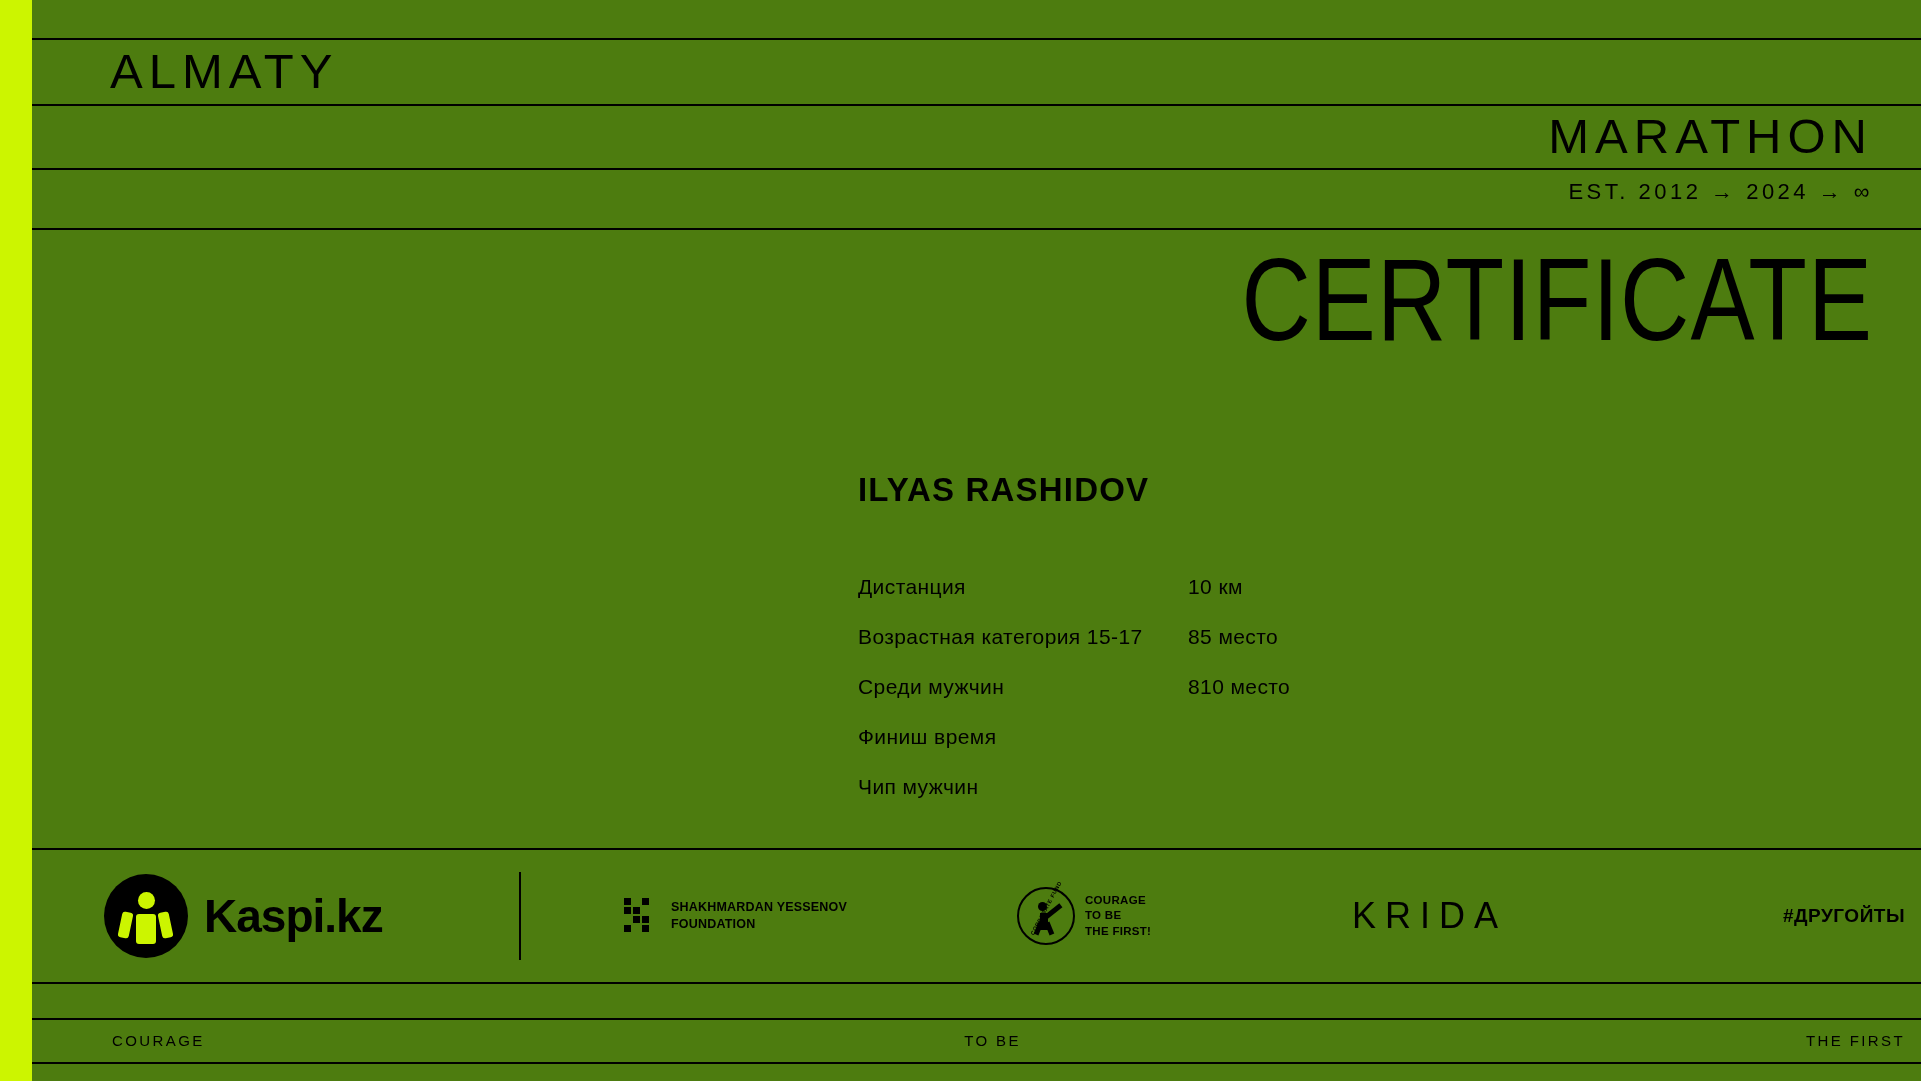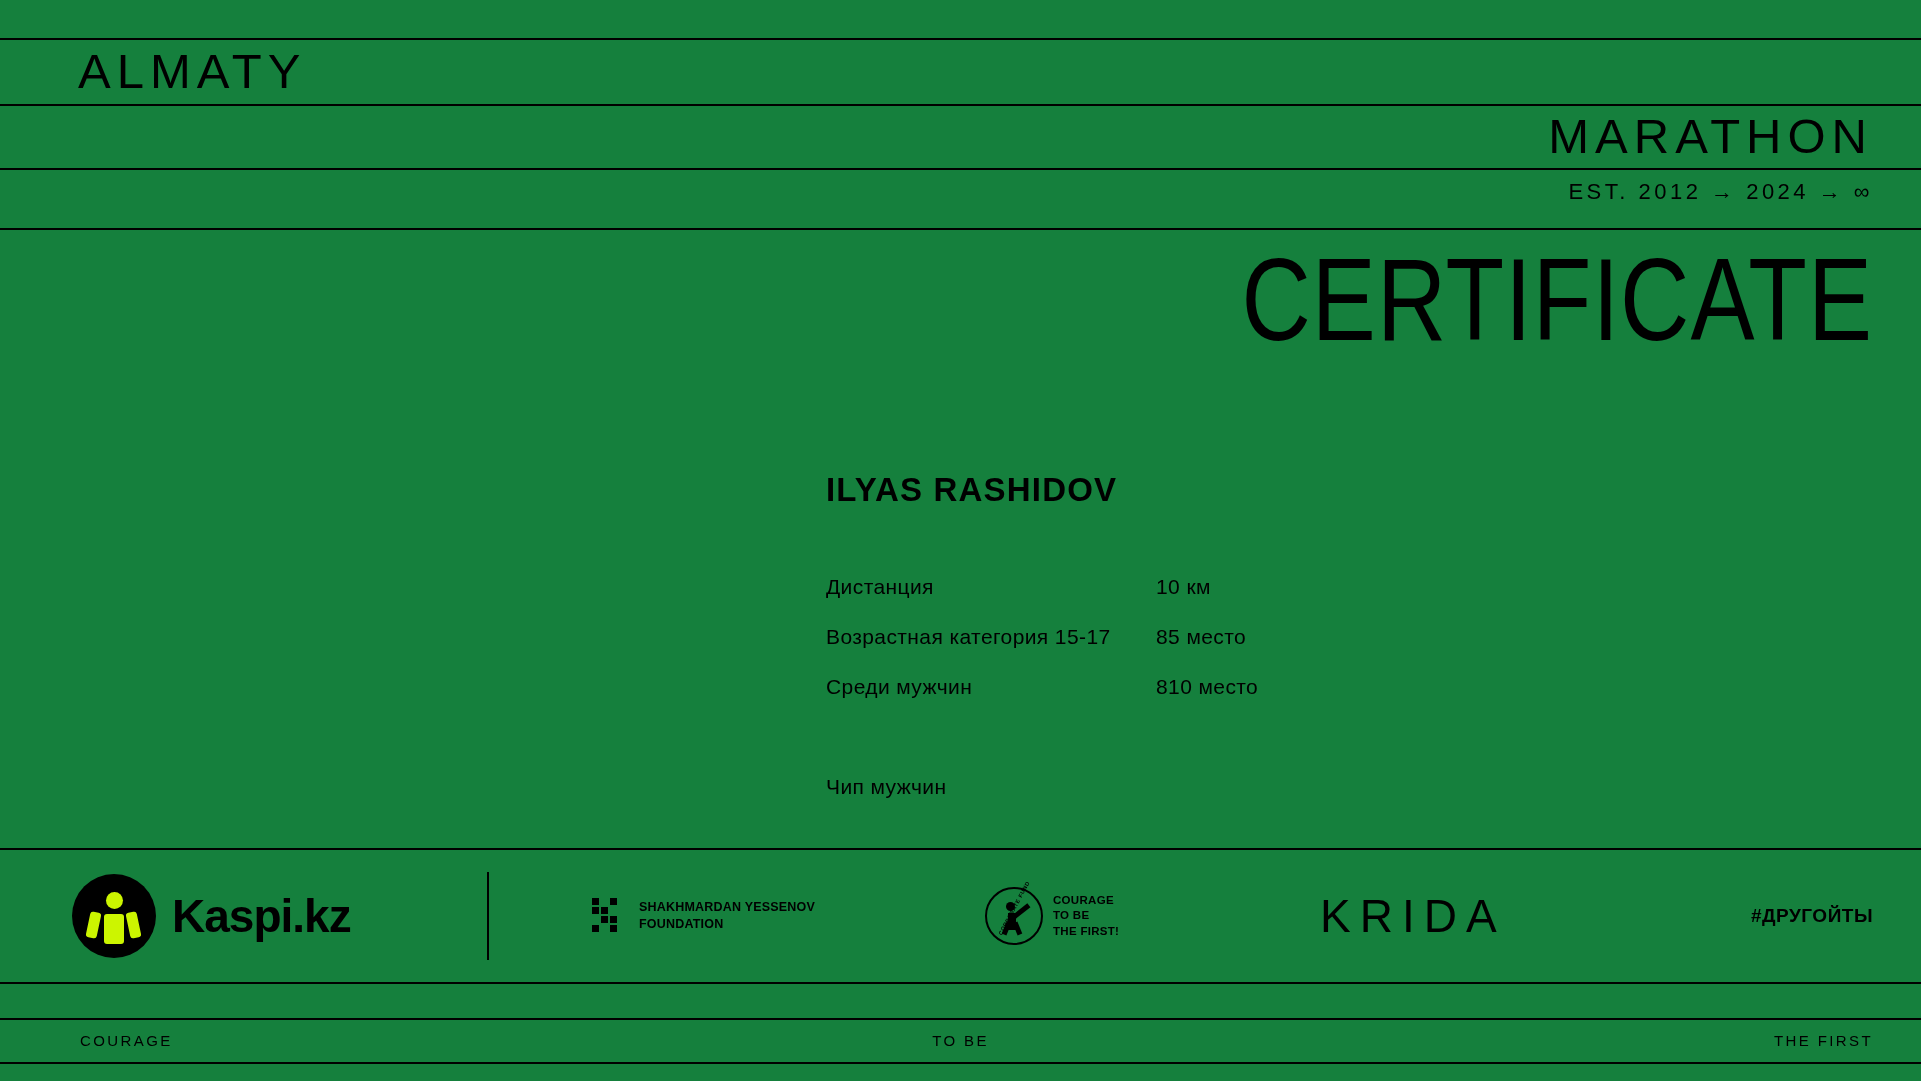--- a/index.html
+++ b/index.html
@@ -12,21 +12,22 @@
     height: 1081px;
     overflow: hidden;
     font-family: "Liberation Sans", sans-serif;
     color: #000;
     position: relative;
   }
 
   .cert {
     position: absolute;
     inset: 0;
-    background: #15803d;
+    background: #4d7c0f;
+    margin-left: 32px;
   }
 
   
   .rule {
     position: absolute;
     left: 0;
     width: 1921px;
     height: 2px;
     background: #000;
   }
@@ -272,21 +273,21 @@
   .cf-text {
     font-size: 11.5px;
     font-weight: bold;
     line-height: 1.35;
     letter-spacing: 0.3px;
   }
 
   .krida {
     position: absolute;
     left: 1320px;
-    font-size: 46px;
+    font-size: 36px;
     letter-spacing: 9px;
     font-weight: 400;
   }
 
   .drugoyty {
     position: absolute;
     right: 48px;
     font-size: 19px;
     font-weight: bold;
     letter-spacing: 0.5px;
@@ -337,20 +338,21 @@
     </div>
     <div class="result-row">
       <div class="result-label">Возрастная категория 15-17</div>
       <div class="result-value">85 место</div>
     </div>
     <div class="result-row">
       <div class="result-label">Среди мужчин</div>
       <div class="result-value">810 место</div>
     </div>
     <div class="result-row">
+      <div class="result-label">Финиш время</div>
     </div>
     <div class="result-row">
       <div class="result-label">Чип мужчин</div>
     </div>
   </div>
 
   <div class="sponsors">
 
     <div class="kaspi">
       <div class="kaspi-mark">

